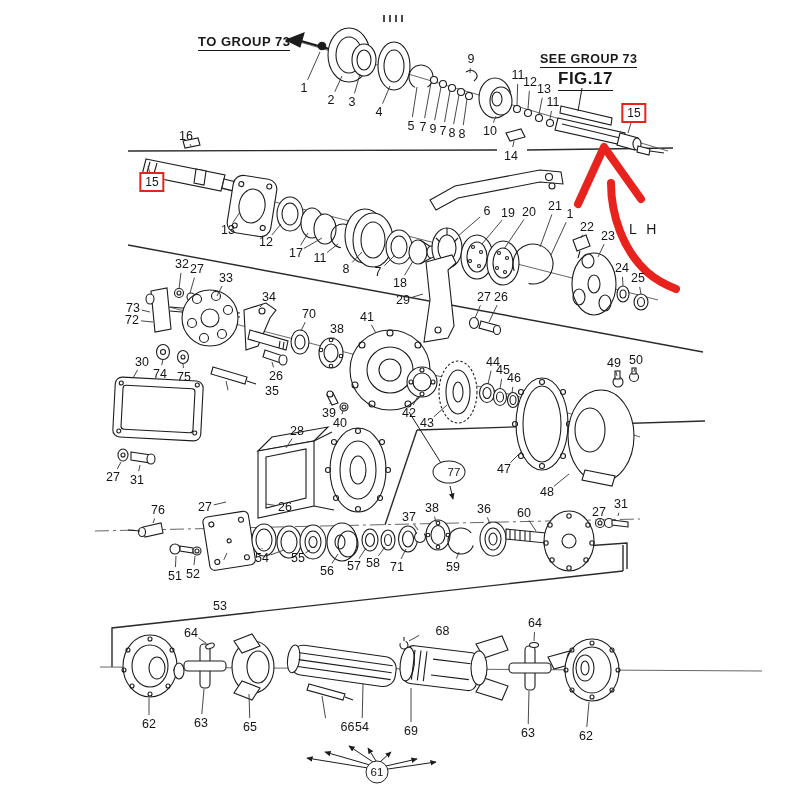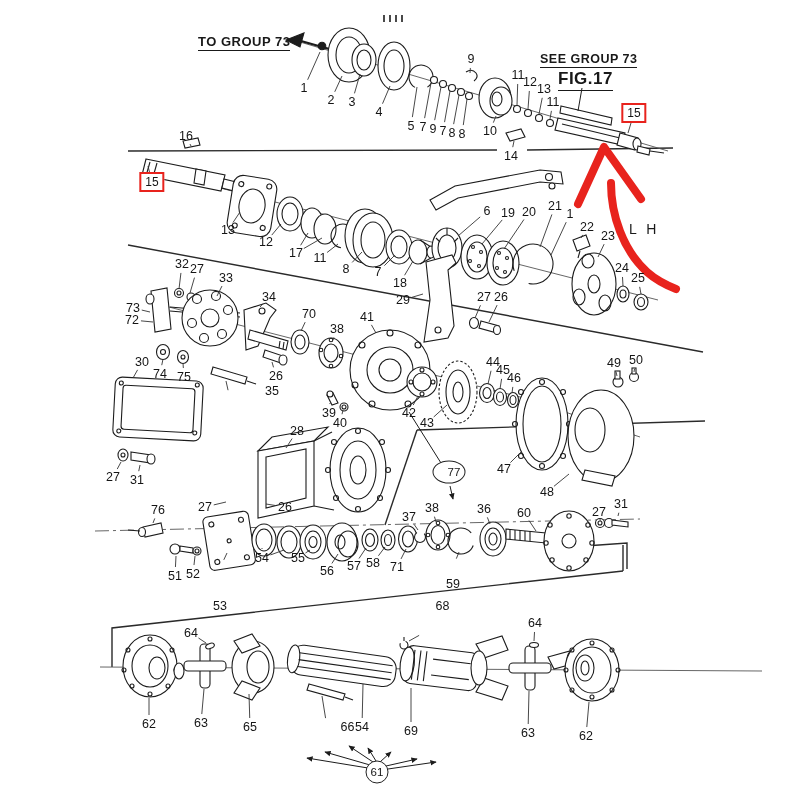--- a/index.html
+++ b/index.html
@@ -596,32 +596,32 @@
       <div class="lbl" style="left: 193px; top: 574px;">52</div>
       <div class="lbl" style="left: 220px; top: 568px; margin-top: 38px;">53</div>
       <div class="lbl" style="left: 262px; top: 558px;">54</div>
       <div class="lbl" style="left: 298px; top: 558px;">55</div>
       <div class="lbl" style="left: 327px; top: 571px;">56</div>
       <div class="lbl" style="left: 354px; top: 566px;">57</div>
       <div class="lbl" style="left: 373px; top: 563px;">58</div>
       <div class="lbl" style="left: 397px; top: 567px;">71</div>
       <div class="lbl" style="left: 409px; top: 517px;">37</div>
       <div class="lbl" style="left: 432px; top: 508px;">38</div>
-      <div class="lbl" style="left: 453px; top: 584px;">59</div>
+      <div class="lbl" style="left: 453px; top: 567px;">59</div>
       <div class="lbl" style="left: 484px; top: 509px;">36</div>
       <div class="lbl" style="left: 524px; top: 513px;">60</div>
       <div class="lbl" style="left: 599px; top: 512px;">27</div>
       <div class="lbl" style="left: 621px; top: 504px;">31</div>
       <div class="lbl" style="left: 149px; top: 724px;">62</div>
       <div class="lbl" style="left: 201px; top: 723px;">63</div>
       <div class="lbl" style="left: 191px; top: 633px;">64</div>
       <div class="lbl" style="left: 250px; top: 727px;">65</div>
       <div class="lbl" style="left: 327px; top: 727px; padding-left: 41px;">66</div>
       <div class="lbl" style="left: 362px; top: 727px;">54</div>
-      <div class="lbl" style="left: 427px; top: 606px; padding-left: 31px;">68</div>
+      <div class="lbl" style="left: 427px; top: 631px; padding-left: 31px;">68</div>
       <div class="lbl" style="left: 411px; top: 731px;">69</div>
       <div class="lbl" style="left: 535px; top: 623px;">64</div>
       <div class="lbl" style="left: 528px; top: 733px;">63</div>
       <div class="lbl" style="left: 586px; top: 736px;">62</div>
       <div class="lbl circled" style="left: 377px; top: 772px;">61</div>
     </div>
 
 <div class="head" id="toGroup">TO GROUP 73</div>
 <div class="head" id="seeGroup">SEE GROUP 73</div>
 <div class="head" id="figLabel">FIG.17</div>

